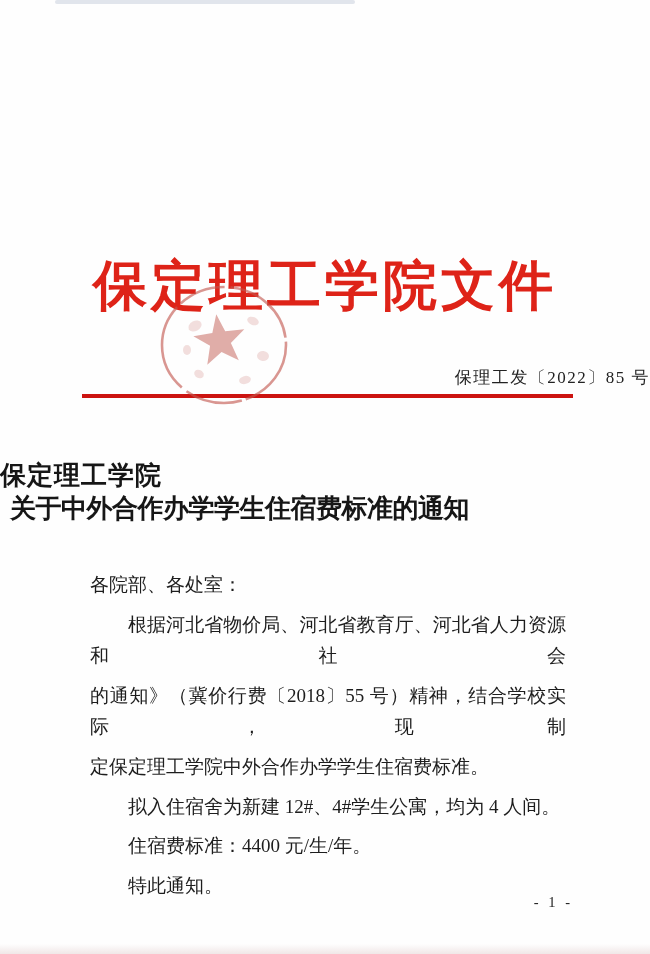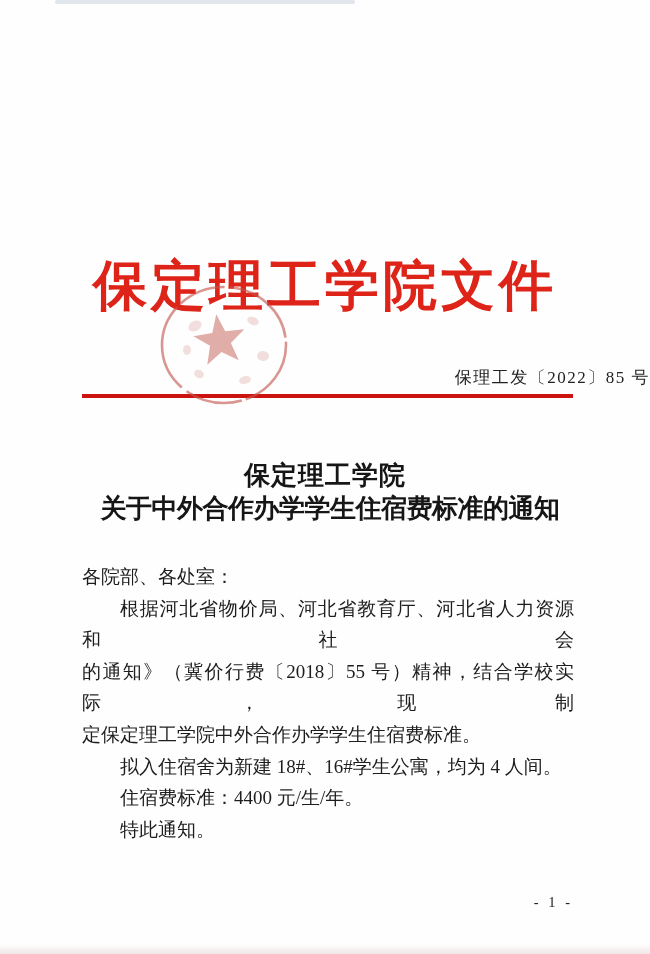--- a/index.html
+++ b/index.html
@@ -74,21 +74,20 @@
     width: 491px;
     height: 4px;
     background: #cc1310;
   }
 
   .doc-title {
     position: absolute;
     top: 459px;
     left: 0;
     width: 650px;
-    text-align: center;
     font-weight: bold;
     color: #161616;
   }
   .doc-title .t1 {
     font-size: 26px;
     line-height: 33px;
     letter-spacing: 1px;
   }
   .doc-title .t2 {
     font-size: 26px;
@@ -101,21 +100,21 @@
   .body-text {
     position: absolute;
     top: 561px;
     left: 82px;
     width: 492px;
     font-size: 19px;
     line-height: 31.6px;
     color: #1d1d1d;
   }
   .bline {
-    margin: 0;
+    margin: 8px;
     white-space: nowrap;
   }
   .bline.indent {
     text-indent: 2em;
   }
   .bline.jfull {
     white-space: normal;
     text-align: justify;
     text-align-last: justify;
   }
@@ -165,21 +164,21 @@
   <div class="doc-title">
     <div class="t1">保定理工学院</div>
     <div class="t2">关于中外合作办学学生住宿费标准的通知</div>
   </div>
 
   <div class="body-text">
     <p class="bline">各院部、各处室：</p>
     <p class="bline indent jfull">根据河北省物价局、河北省教育厅、河北省人力资源和社会</p>
     <p class="bline jfull">的通知》（冀价行费〔2018〕55 号）精神，结合学校实际，现制</p>
     <p class="bline">定保定理工学院中外合作办学学生住宿费标准。</p>
-    <p class="bline indent">拟入住宿舍为新建 18#、16#学生公寓，均为 4 人间。</p>
+    <p class="bline indent">拟入住宿舍为新建 12#、4#学生公寓，均为 4 人间。</p>
     <p class="bline indent">住宿费标准：4400 元/生/年。</p>
     <p class="bline indent">特此通知。</p>
   </div>
 
   <div class="page-number">- 1 -</div>
 
   <div class="scan-edge-bottom"></div>
 
 </div>
 

